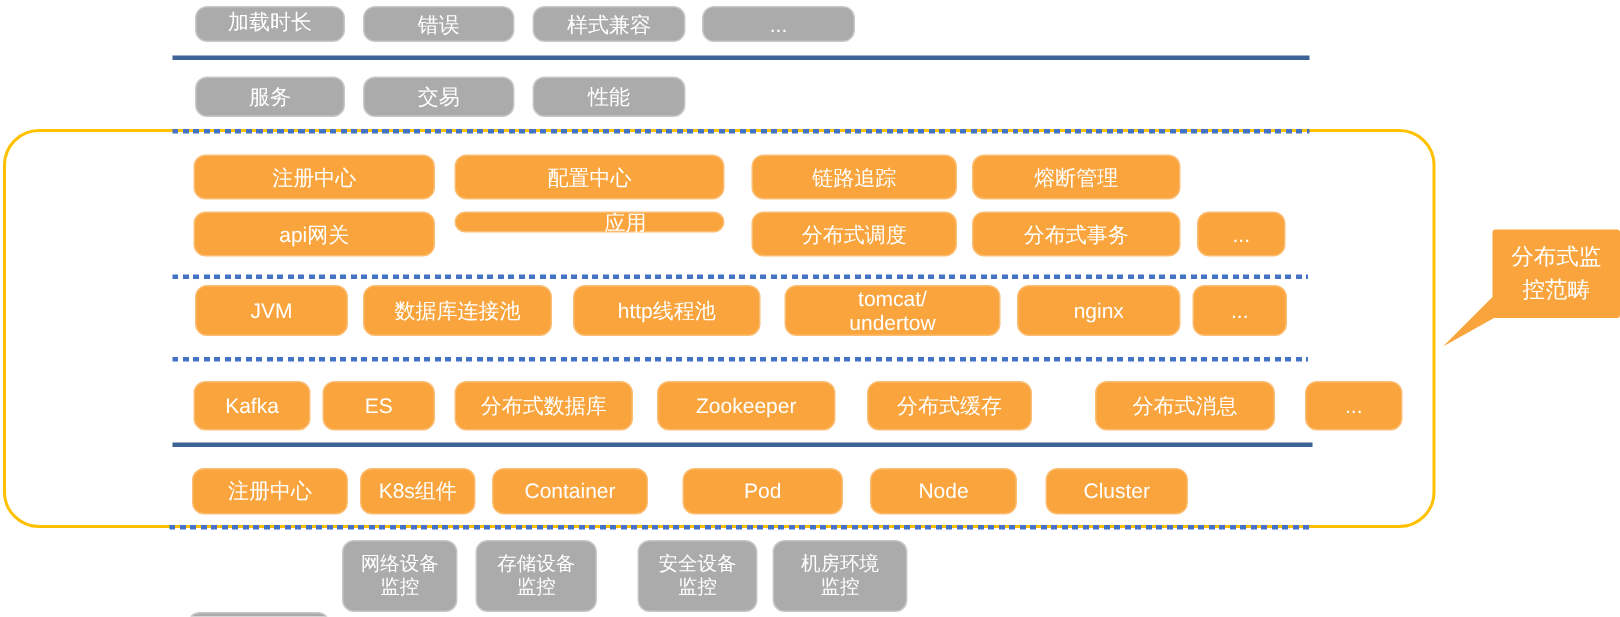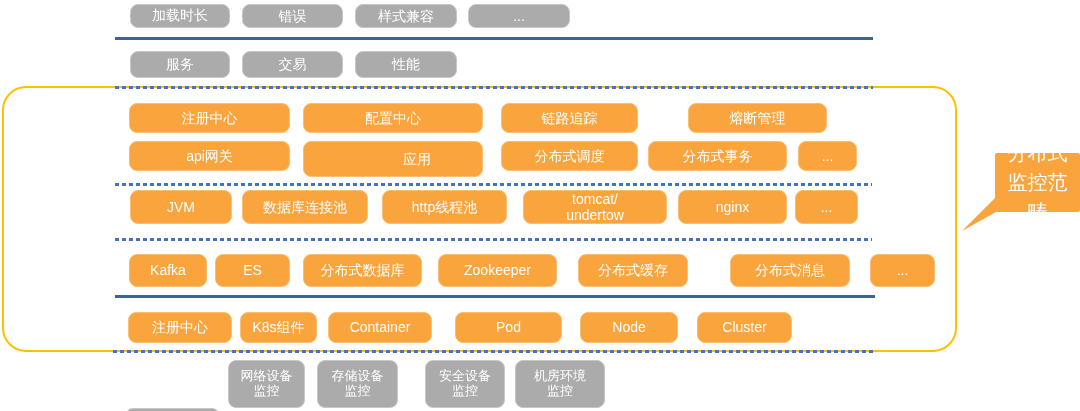--- a/index.html
+++ b/index.html
@@ -29,21 +29,21 @@
     display:flex;align-items:center;justify-content:center;
     text-align:center;color:var(--box-text);
     border-radius:8px;font-size:14px;line-height:1.15;white-space:pre-line;
   }
   .box.orange{background:var(--orange-fill);border:1.5px solid var(--orange-border);}
   .box.gray{background:var(--gray-fill);border:1.5px solid var(--gray-border);}
   .callout-box{
     position:absolute;z-index:20;box-sizing:border-box;
     background:var(--orange-fill);color:var(--box-text);
     display:flex;align-items:center;justify-content:center;text-align:center;
-    font-size:20px;line-height:1.45;padding:4px 8px;border-radius:2px;
+    font-size:15px;line-height:1.45;padding:4px 8px;border-radius:2px;
   }
   .callout-tail{position:absolute;z-index:19;}
 </style>
 </head>
 <body style="--orange-fill: #F9A43C; --orange-border: #FBBD72; --gray-fill: #ABABAB; --gray-border: #C7C7C7; --panel-border: #FFC000; --line-solid: #3D6397; --line-dashed: #4472C4; --box-text: #FFFFFF; background: rgb(255, 255, 255);">
 
 <div class="panel" id="panel" style="left: 2px; top: 86px; width: 955px; height: 266px; border-radius: 24px;"></div>
 <div id="lines">
     <div class="line solid" style="left: 115px; top: 37px; width: 758px;"></div>
     <div class="line dashed" style="left: 115px; top: 86px; width: 758px;"></div>
@@ -56,23 +56,23 @@
     <div class="box gray" style="left: 130px; top: 4px; width: 100px; height: 24px; font-size: 14px; font-family: Liberation Mono, monospace;">加载时长</div>
     <div class="box gray" style="left: 242px; top: 4px; width: 101px; height: 24px; font-size: 14px;">错误</div>
     <div class="box gray" style="left: 355px; top: 4px; width: 102px; height: 24px; font-size: 14px;">样式兼容</div>
     <div class="box gray" style="left: 468px; top: 4px; width: 102px; height: 24px; font-size: 14px;">...</div>
     <div class="box gray" style="left: 130px; top: 51px; width: 100px; height: 27px; font-size: 14px;">服务</div>
     <div class="box gray" style="left: 242px; top: 51px; width: 101px; height: 27px; font-size: 14px;">交易</div>
     <div class="box gray" style="left: 355px; top: 51px; width: 102px; height: 27px; font-size: 14px;">性能</div>
     <div class="box orange" style="left: 129px; top: 103px; width: 161px; height: 30px; font-size: 14px;">注册中心</div>
     <div class="box orange" style="left: 303px; top: 103px; width: 180px; height: 30px; font-size: 14px;">配置中心</div>
     <div class="box orange" style="left: 501px; top: 103px; width: 137px; height: 30px; font-size: 14px;">链路追踪</div>
-    <div class="box orange" style="left: 648px; top: 103px; width: 139px; height: 30px; font-size: 14px; margin-left: 40px;">熔断管理</div>
+    <div class="box orange" style="left: 648px; top: 103px; width: 139px; height: 30px; font-size: 14px;">熔断管理</div>
     <div class="box orange" style="left: 129px; top: 141px; width: 161px; height: 30px; font-size: 14px;">api网关</div>
-    <div class="box orange" style="left: 303px; top: 141px; width: 180px; height: 36px; font-size: 14px; padding-left: 48px;">应用</div>
+    <div class="box orange" style="left: 303px; top: 141px; width: 180px; height: 14px; font-size: 14px; padding-left: 48px;">应用</div>
     <div class="box orange" style="left: 501px; top: 141px; width: 137px; height: 30px; font-size: 14px;">分布式调度</div>
     <div class="box orange" style="left: 648px; top: 141px; width: 139px; height: 30px; font-size: 14px;">分布式事务</div>
     <div class="box orange" style="left: 798px; top: 141px; width: 59px; height: 30px; font-size: 14px;">...</div>
     <div class="box orange" style="left: 130px; top: 190px; width: 102px; height: 34px; font-size: 14px;">JVM</div>
     <div class="box orange" style="left: 242px; top: 190px; width: 126px; height: 34px; font-size: 14px;">数据库连接池</div>
     <div class="box orange" style="left: 382px; top: 190px; width: 125px; height: 34px; font-size: 14px;">http线程池</div>
     <div class="box orange" style="left: 523px; top: 190px; width: 144px; height: 34px; font-size: 14px;">tomcat/
 undertow</div>
     <div class="box orange" style="left: 678px; top: 190px; width: 109px; height: 34px; font-size: 14px;">nginx</div>
     <div class="box orange" style="left: 795px; top: 190px; width: 63px; height: 34px; font-size: 14px;">...</div>

